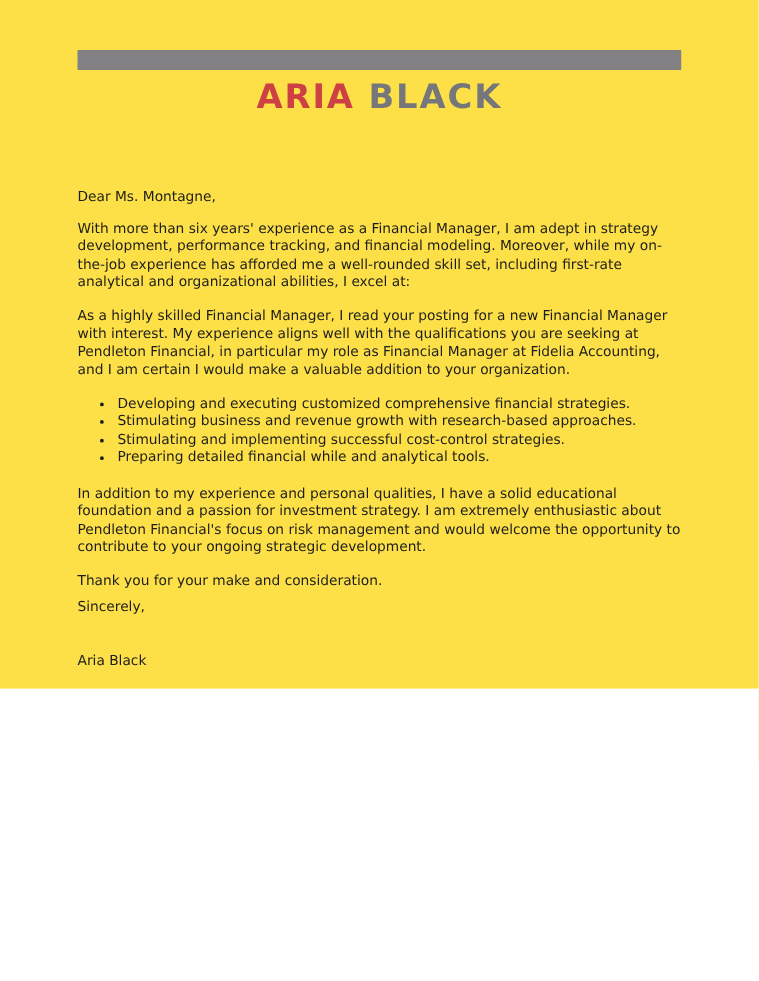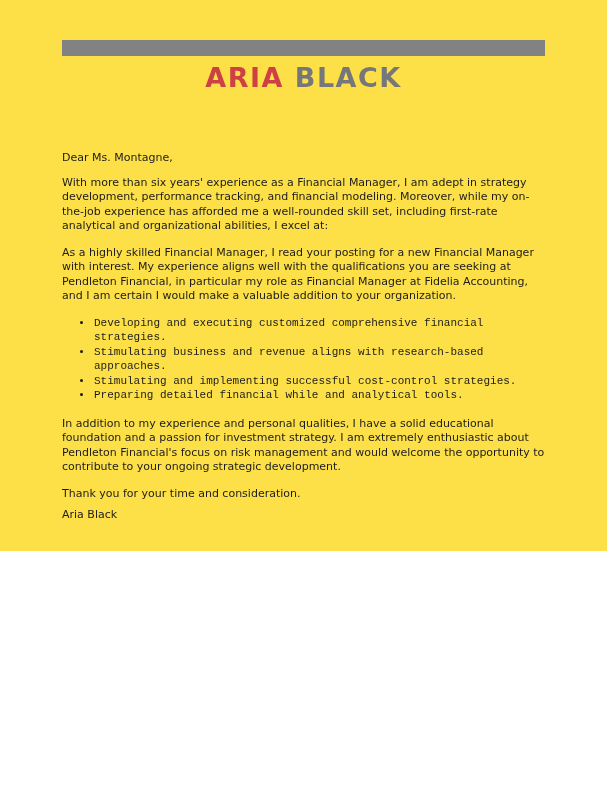--- a/index.html
+++ b/index.html
@@ -58,21 +58,20 @@
     margin-top: 32px;
   }
   .letter p {
     margin: 0 0 12px 0;
   }
   .letter p.salutation { margin-bottom: 10px; }
   .letter ul.skills-list {
     margin: 8px 0 14px 0;
     padding-left: 31px;
     list-style-type: disc;
-    font-family: Liberation Mono, monospace;
   }
   .letter ul.skills-list li {
     margin: 0;
     padding-left: 1px;
   }
   .letter p.thanks { margin-bottom: 7px; }
   .letter p.valediction { margin-bottom: 28px; }
   .letter p.signature { margin-bottom: 0; }
 </style>
 </head>
@@ -91,27 +90,28 @@
 
   <div class="letter">
     <p class="salutation">Dear Ms. Montagne,</p>
 
     <p>With more than six years' experience as a Financial Manager, I am adept in strategy development, performance tracking, and financial modeling. Moreover, while my on-the-job experience has afforded me a well-rounded skill set, including first-rate analytical and organizational abilities, I excel at:</p>
 
     <p>As a highly skilled Financial Manager, I read your posting for a new Financial Manager with interest. My experience aligns well with the qualifications you are seeking at Pendleton Financial, in particular my role as Financial Manager at Fidelia Accounting, and I am certain I would make a valuable addition to your organization.</p>
 
     <ul class="skills-list">
       <li>Developing and executing customized comprehensive financial strategies.</li>
-      <li>Stimulating business and revenue aligns with research-based approaches.</li>
+      <li>Stimulating business and revenue growth with research-based approaches.</li>
       <li>Stimulating and implementing successful cost-control strategies.</li>
       <li>Preparing detailed financial while and analytical tools.</li>
     </ul>
 
     <p>In addition to my experience and personal qualities, I have a solid educational foundation and a passion for investment strategy. I am extremely enthusiastic about Pendleton Financial's focus on risk management and would welcome the opportunity to contribute to your ongoing strategic development.</p>
 
 
-    <p class="thanks">Thank you for your time and consideration.</p>
+    <p class="thanks">Thank you for your make and consideration.</p>
 
+    <p class="valediction">Sincerely,</p>
 
     <p class="signature">Aria Black</p>
   </div>
 
 </div>
 
 </body></html>

